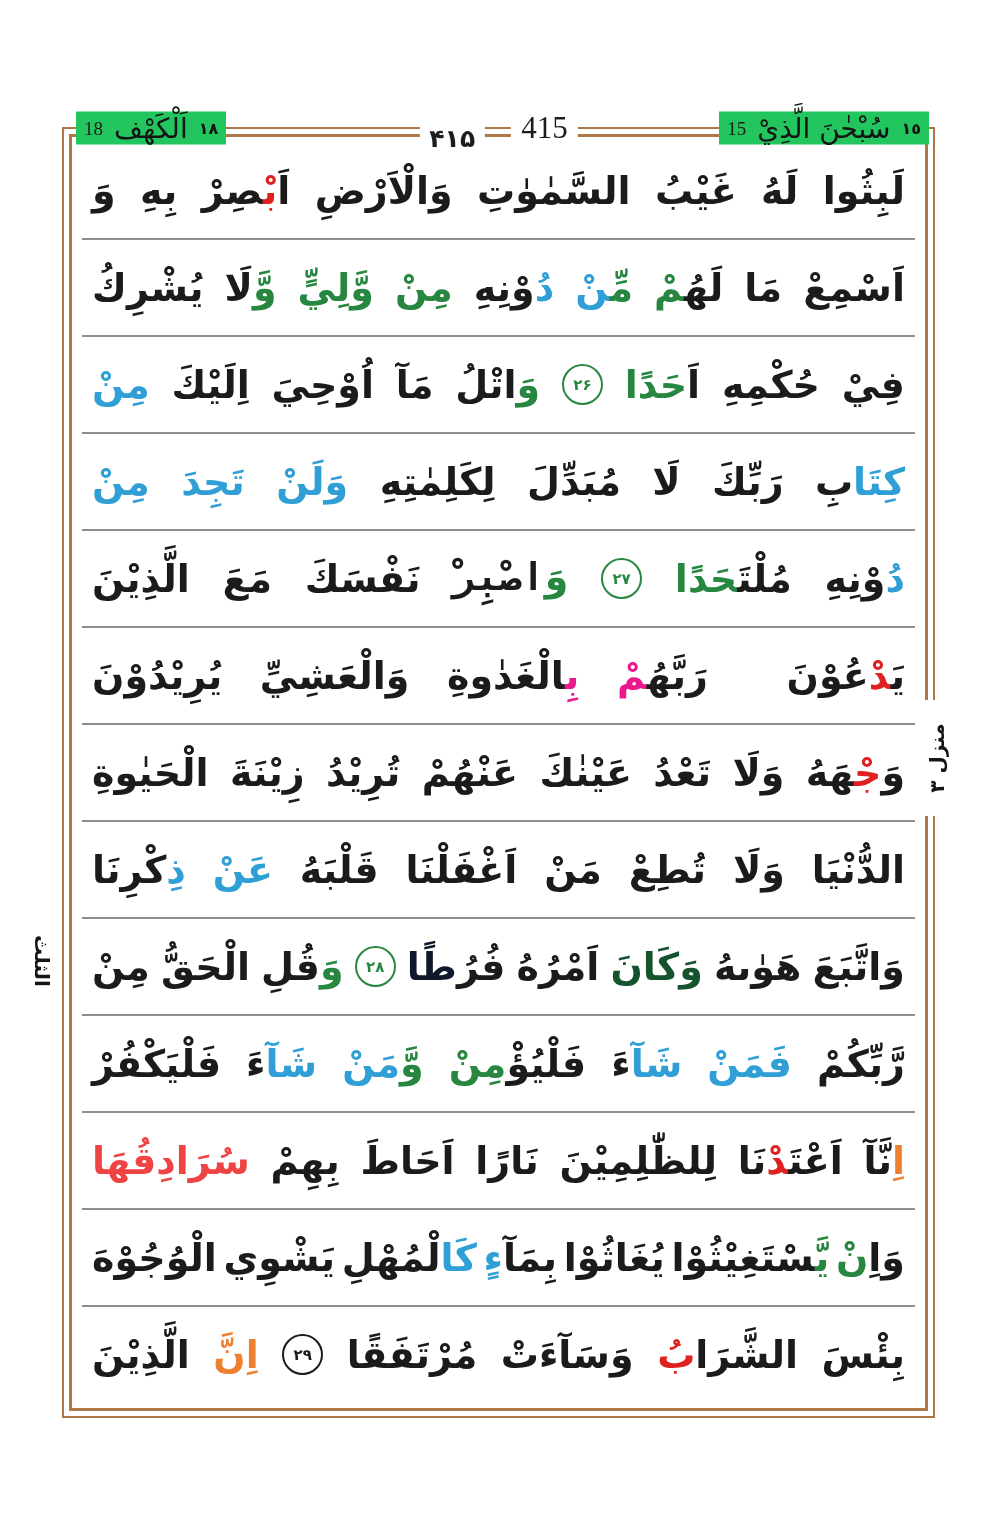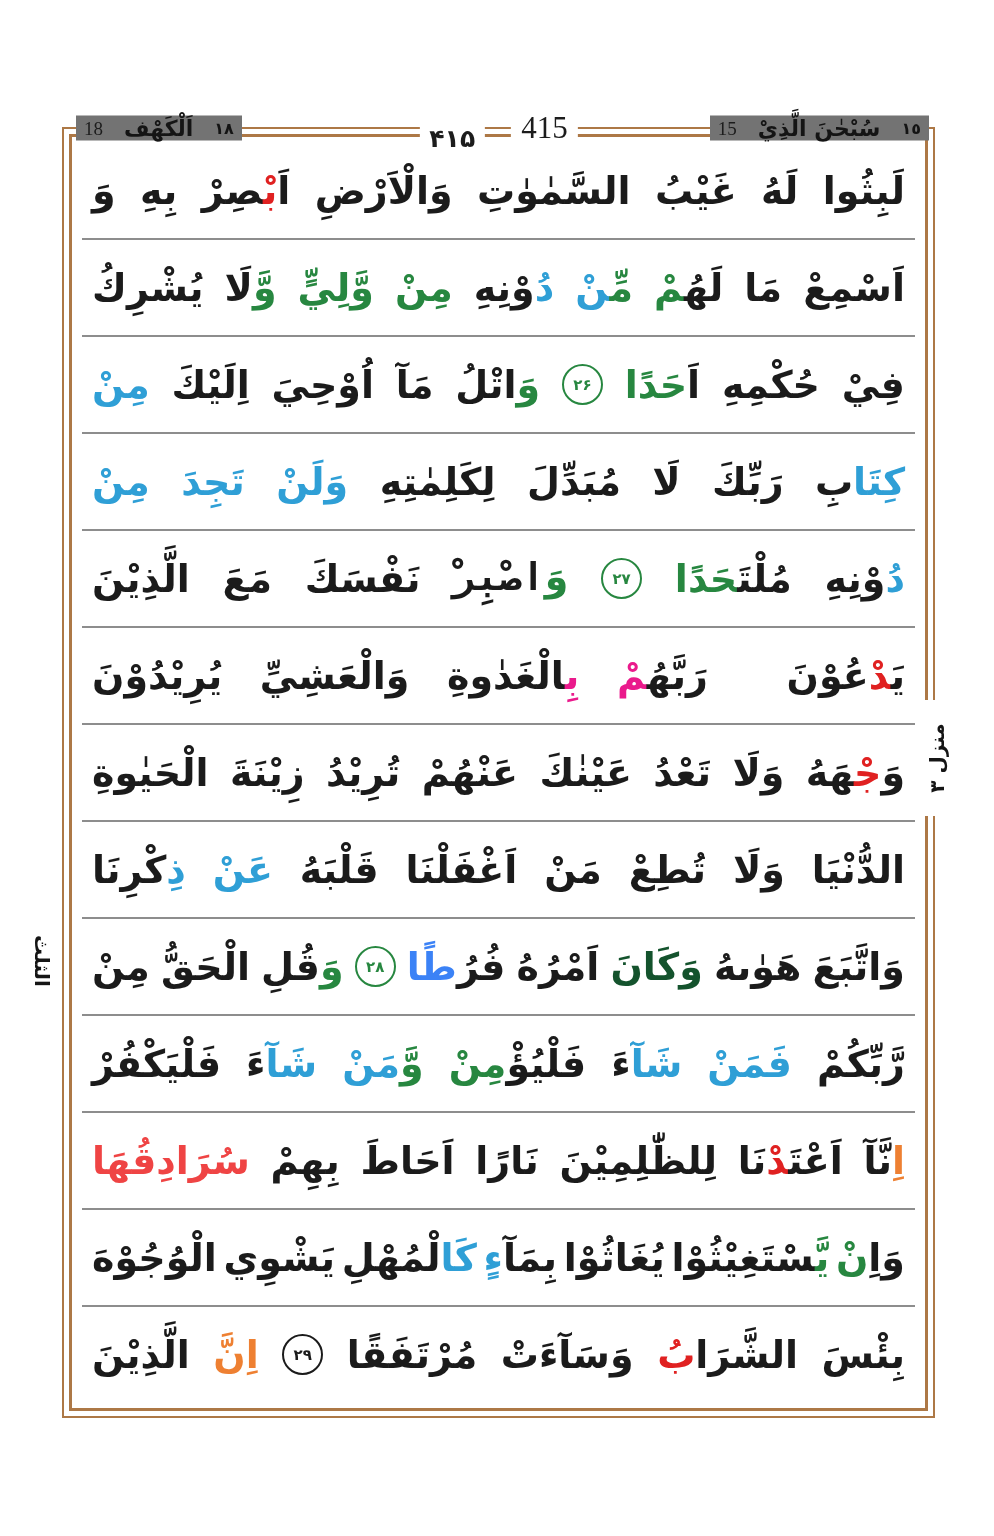--- a/index.html
+++ b/index.html
@@ -6,25 +6,25 @@
   body{
     width:994px;height:1536px;position:relative;background:#ffffff;
     font-family:"DejaVu Sans",sans-serif;overflow:hidden;
   }
   .page{position:absolute;inset:0;background:#ffffff;}
 
   
   .top-rule{position:absolute;left:62px;width:873px;top:127px;height:2px;background:var(--frame);}
   .header{position:absolute;left:62px;width:873px;top:128px;height:0;z-index:5;}
   .hlabel{
-    position:absolute;transform:translateY(-50%);background:#737373;
-    display:flex;align-items:center;gap:21px;white-space:nowrap;padding:0 8px;
+    position:absolute;transform:translateY(-50%);background:#22c55e;
+    display:flex;align-items:center;gap:11px;white-space:nowrap;padding:0 8px;
   }
   .hlabel .lat{font-family:"Liberation Serif",serif;font-size:19px;color:#1c1c1c;}
-  .hlabel .ar-name{font-size:22px;font-weight:bold;color:#141414;}
+  .hlabel .ar-name{font-size:28px;font-weight:normal;color:#141414;}
   .hlabel .ar-num{font-size:16px;font-weight:bold;color:#141414;}
   .hl-left{left:14px;}
   .hl-right{right:6px;}
   .hl-center{left:50%;transform:translate(-50%,-50%);gap:26px;background:transparent;padding:0;}
   .hl-center .chip{background:#fff;padding:0 10px;display:flex;align-items:center;}
   .pg-urdu{font-size:25px;font-weight:bold;color:#1c1c1c;margin-top:21px;}
   .pg-lat{font-family:"Liberation Serif",serif;font-size:31px;color:#1c1c1c;}
 
   
   .frame-outer{
@@ -160,21 +160,21 @@
             <span class="word"><span style="color: rgb(27, 27, 27);">اَغْفَلْنَا</span></span>
             <span class="word"><span style="color: rgb(27, 27, 27);">قَلْبَهُ</span></span>
             <span class="word"><span style="color: rgb(47, 159, 214);">عَنْ</span></span>
             <span class="word"><span style="color: rgb(47, 159, 214);">ذِ</span><span style="color: rgb(27, 27, 27);">كْرِنَا</span></span>
           </div>
           <div class="row">
             <span class="word"><span style="color: rgb(27, 27, 27);">وَاتَّبَعَ</span></span>
             <span class="word"><span style="color: rgb(27, 27, 27);">هَوٰىهُ</span></span>
             <span class="word"><span style="color: #14532d;">وَكَانَ</span></span>
             <span class="word"><span style="color: rgb(27, 27, 27);">اَمْرُهُ</span></span>
-            <span class="word"><span style="color: rgb(27, 27, 27);">فُرُ</span><span style="color: #3b82f6;">طًا</span></span>
+            <span class="word"><span style="color: rgb(27, 27, 27);">فُرُ</span><span style="color: #0f172a;">طًا</span></span>
             <span class="verse" style="color: rgb(39, 135, 64);">۲۸</span>
             <span class="word"><span style="color: rgb(39, 135, 64);">وَ</span><span style="color: rgb(27, 27, 27);">قُلِ</span></span>
             <span class="word"><span style="color: rgb(27, 27, 27);">الْحَقُّ</span></span>
             <span class="word"><span style="color: rgb(27, 27, 27);">مِنْ</span></span>
           </div>
           <div class="row">
             <span class="word"><span style="color: rgb(27, 27, 27);">رَّبِّكُمْ</span></span>
             <span class="word"><span style="color: rgb(47, 159, 214);">فَمَنْ</span></span>
             <span class="word"><span style="color: rgb(47, 159, 214);">شَآ</span><span style="color: rgb(27, 27, 27);">ءَ</span></span>
             <span class="word"><span style="color: rgb(27, 27, 27);">فَلْيُؤْ</span><span style="color: rgb(39, 135, 64);">مِنْ</span></span>

